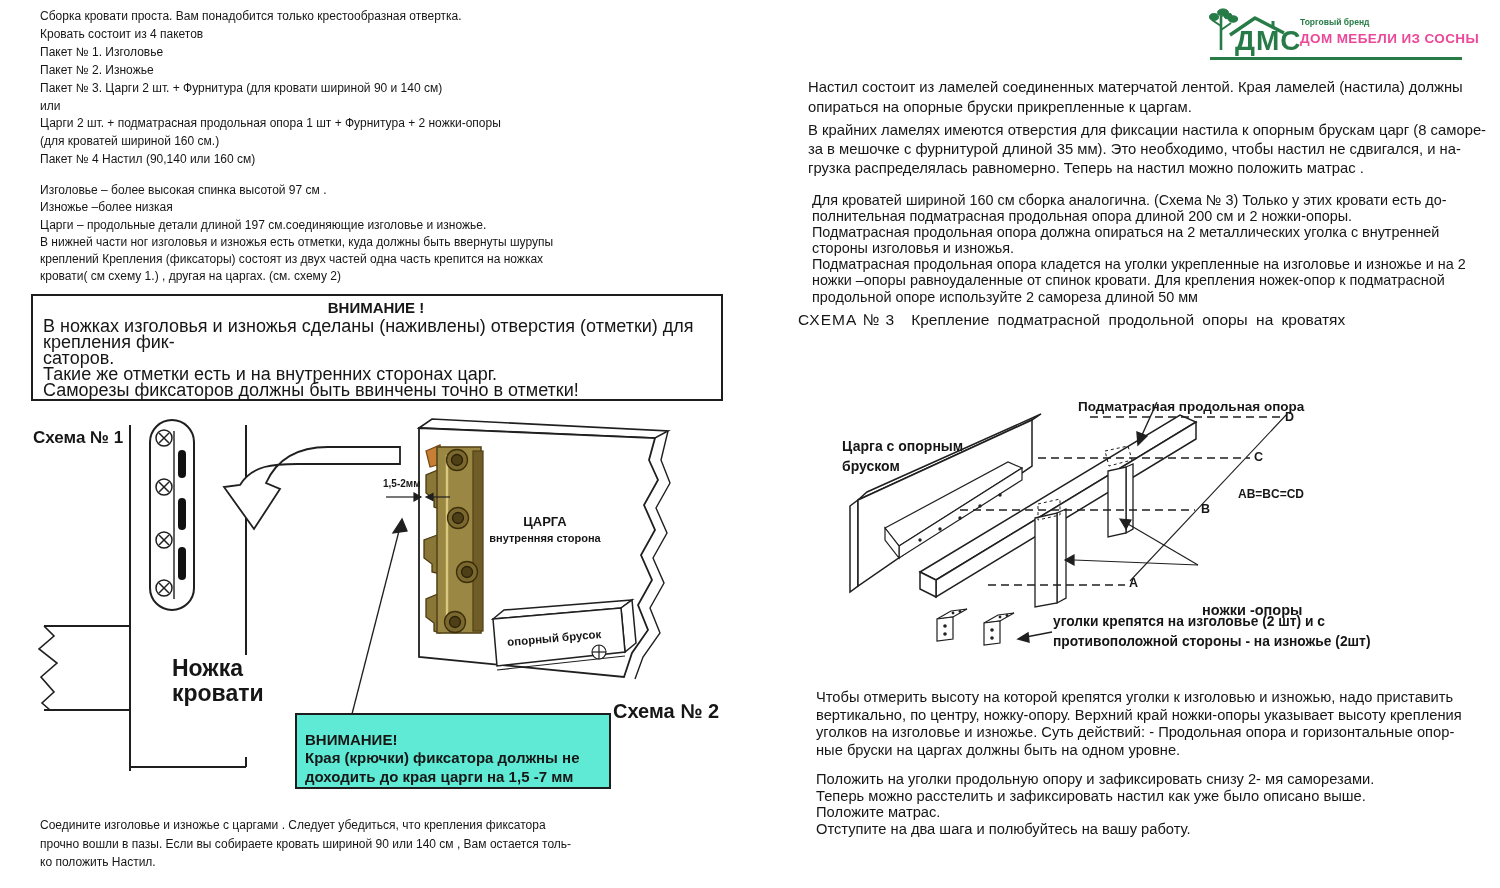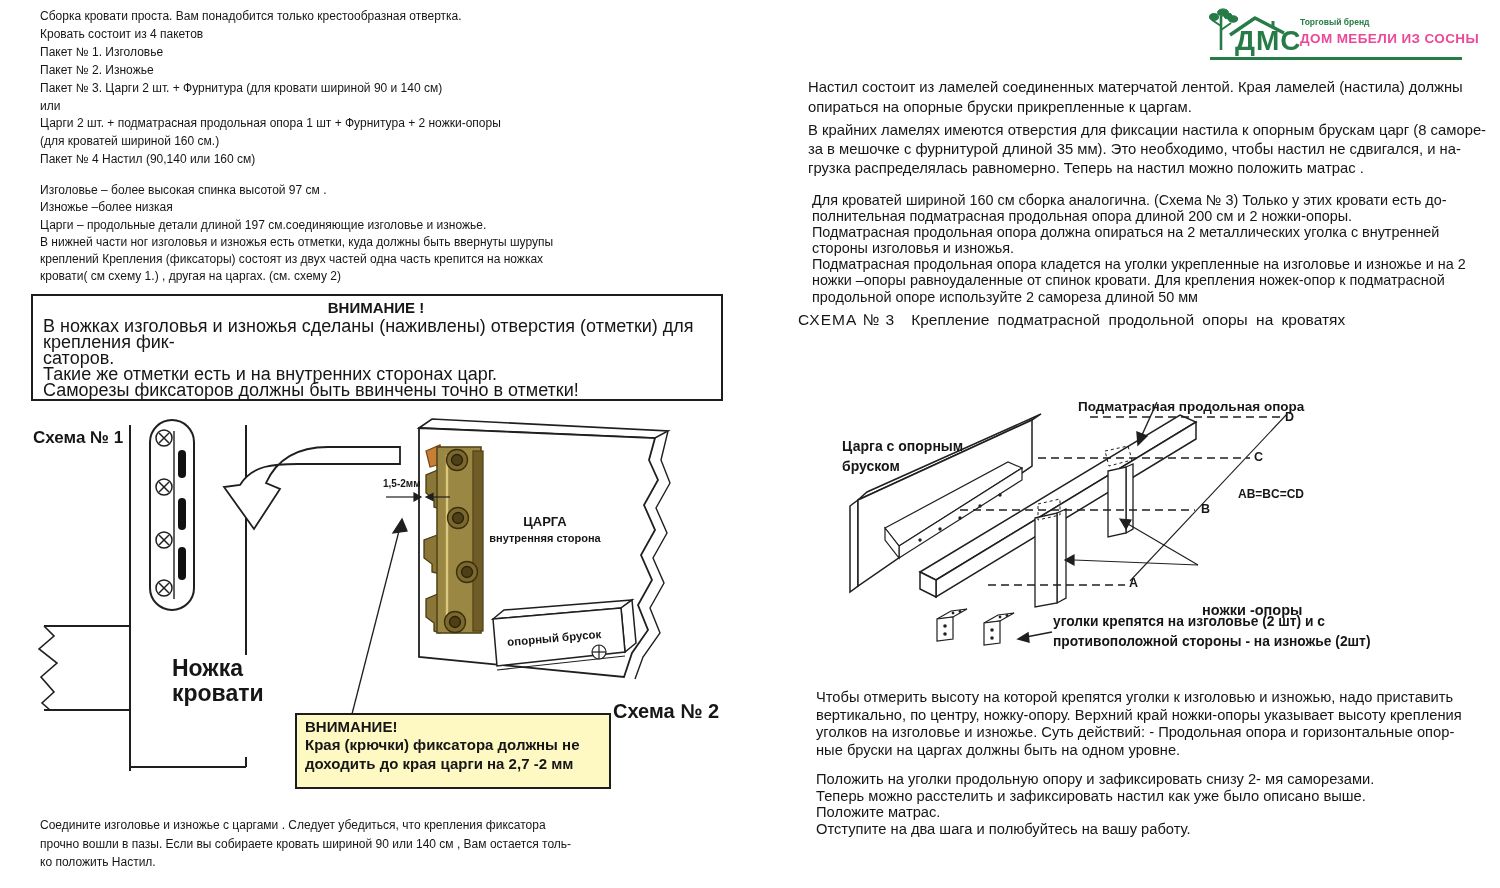--- a/index.html
+++ b/index.html
@@ -40,21 +40,21 @@
   .dlabel { position:absolute; font-weight:bold; }
   .schema1-label   { left:33px;  top:428px; font-size:17px; }
   .leg-label       { left:172px; top:656px; font-size:23px; line-height:25px; }
   .gap-label       { left:383px; top:478px; font-size:10px; }
   .tsarga-label    { left:495px; top:514px; width:100px; text-align:center; font-size:13px; }
   .tsarga-sub      { left:478px; top:532px; width:134px; text-align:center; font-size:11px; }
   .block-label     { left:507px; top:632px; font-size:11.5px; transform:rotate(-5deg); }
   .schema2-label   { left:613px; top:700px; font-size:20px; }
   .warn2 {
     left:295px; top:713px; width:316px; height:76px;
-    border:2px solid #1d1d1d; background:#fef9c3; padding:3px 8px;
+    border:2px solid #1d1d1d; background:#5eead4; padding:16px 8px;
   }
   .warn2-title { font-weight:bold; font-size:15px; }
   .warn2-body  { font-weight:bold; font-size:15px; line-height:19px; }
 
   .s3-support { left:1078px; top:383px; font-size:13.5px;margin-top:16px; }
   .s3-tsarga  { left:842px;  top:436px; font-size:14px; line-height:20px; }
   .s3-equal   { left:1238px; top:487px; font-size:12px; }
   .s3-legs    { left:1202px; top:558px; font-size:14.5px;margin-top:44px; }
   .s3-note    { left:1053px; top:612px; font-size:13.8px; line-height:19.5px; }
   .pt { position:absolute; font-weight:bold; font-size:12.5px; }
@@ -220,21 +220,21 @@
 кровати</div>
 <div class="dlabel gap-label">1,5-2мм</div>
 <div class="dlabel tsarga-label">ЦАРГА</div>
 <div class="dlabel tsarga-sub">внутренняя сторона</div>
 <div class="dlabel block-label">опорный брусок</div>
 <div class="dlabel schema2-label">Схема № 2</div>
 
 <div class="abs warn2">
   <div class="warn2-title">ВНИМАНИЕ!</div>
   <div class="warn2-body pre">Края (крючки) фиксатора должны не
-доходить до края царги на 2,7 -2 мм</div>
+доходить до края царги на 1,5 -7 мм</div>
 </div>
 
 <div class="abs outro txt15 pre">Соедините изголовье и изножье с царгами . Следует убедиться, что крепления фиксатора
 прочно вошли в пазы. Если вы собираете кровать шириной 90 или 140 см , Вам остается толь-
 ко положить  Настил.</div>
 
 <div class="abs rp1 pre">Настил  состоит из ламелей соединенных матерчатой лентой. Края ламелей (настила) должны
 опираться на опорные бруски прикрепленные к царгам.</div>
 <div class="abs rp2 pre">В крайних ламелях имеются отверстия для фиксации настила к опорным брускам царг (8 саморе-
 за в мешочке с фурнитурой длиной  35 мм). Это необходимо, чтобы настил не сдвигался, и на-

